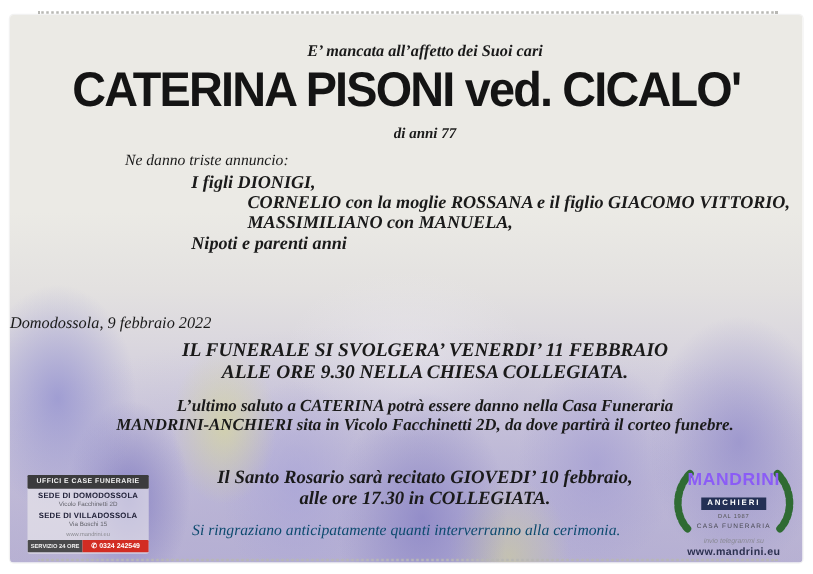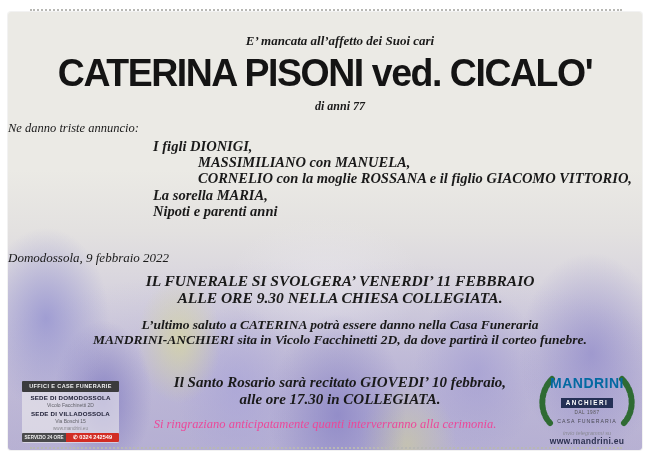--- a/index.html
+++ b/index.html
@@ -37,28 +37,28 @@
   .it{font-style:italic;}
   .b{font-weight:bold;margin-left:30px;}
 
   .intro-line{top:33px;font-size:13px;}
   .deceased{
     top:51px;font-family:"Liberation Sans",sans-serif;font-weight:bold;
     font-size:39px;letter-spacing:-1.5px;white-space:nowrap;
     transform:scaleX(.96);transform-origin:50% 50%;color:#141414;
   }
   .age-line{top:99px;font-size:12px;}
-  .lead-line{top:121px;font-size:12.5px;}
+  .lead-line{top:121px;padding-left:92px;font-size:12.5px;}
   .family{top:138px;padding-left:115px;font-size:14.5px;line-height:16.2px;}
   .family .ind{padding-left:45px;}
   .dateline{top:250px;font-size:13px;}
   .funeral{top:272px;font-size:15.5px;line-height:17px;}
   .farewell{top:317px;font-size:13.5px;line-height:15px;}
   .rosary{top:374px;font-size:15px;line-height:17px;}
-  .thanks{top:417px;font-size:12.5px;color:#ec4899;}
+  .thanks{top:417px;font-size:12.5px;color:#0c4a6e;}
 
   
   .card{
     position:absolute;left:22px;bottom:16px;width:97px;
     font-family:"Liberation Sans",sans-serif;text-align:center;
     background:rgba(244,243,240,.55);border-radius:2px;padding-bottom:1px;
   }
   .card .hdr{background:#3b3b3d;color:#f2f2f2;font-size:5.5px;font-weight:bold;
     letter-spacing:.4px;padding:2.5px 1px;border-radius:1px;}
   .card .office{font-size:6.2px;font-weight:bold;color:#23233a;margin-top:2.5px;letter-spacing:.2px;}
@@ -69,21 +69,21 @@
   .card .bar .tel{flex:1.2;background:#d22c23;color:#fff;font-size:5.6px;padding:1.6px 0;font-weight:bold;}
 
   
   .logo{
     position:absolute;right:12px;bottom:13px;width:102px;text-align:center;
     font-family:"Liberation Sans",sans-serif;
   }
   .wreath{position:relative;width:102px;height:58px;margin:0 auto;}
   .wreath svg{position:absolute;left:0;top:0;}
   .wreath .inner{position:absolute;left:12px;right:12px;top:4px;}
-  .brand{font-size:14px;font-weight:bold;color:#0369a1;letter-spacing:.5px;}
+  .brand{font-size:14px;font-weight:bold;color:#8b5cf6;letter-spacing:.5px;}
   .subbrand{display:inline-block;background:#243055;color:#fff;font-size:6.3px;
     font-weight:bold;letter-spacing:1.5px;padding:1.5px 5px;margin-top:1px;}
   .since{font-size:4.6px;color:#555;margin-top:1px;letter-spacing:.6px;}
   .tagline{font-size:5.2px;color:#4a4a55;letter-spacing:1px;margin-top:2.5px;}
   .logo .note{font-size:5.6px;color:#8a8a95;margin-top:1px;}
   .logo .web{font-size:8.5px;font-weight:bold;color:#2c3150;letter-spacing:.3px;}
 </style>
 </head>
 <body>
 
@@ -92,23 +92,22 @@
 <div class="perf bottom"></div>
 
 <div class="abs center it b intro-line">E’ mancata all’affetto dei Suoi cari</div>
 <div class="abs center deceased">CATERINA PISONI  ved. CICALO'</div>
 <div class="abs center it b age-line">di anni 77</div>
 
 <div class="abs it lead-line">Ne danno triste annuncio:</div>
 
 <div class="abs it b family">
   <div>I figli  DIONIGI,</div>
+  <div class="ind">CORNELIO con la moglie ROSSANA e il figlio GIACOMO VITTORIO,</div>
   <div class="ind">MASSIMILIANO con MANUELA,</div>
-  <div class="ind">CORNELIO con la moglie ROSSANA e il figlio GIACOMO VITTORIO,</div>
-  <div>La sorella MARIA,</div>
   <div>Nipoti e parenti anni</div>
 </div>
 
 <div class="abs it dateline">Domodossola, 9 febbraio 2022</div>
 
 <div class="abs center it b funeral">
   <div>IL FUNERALE SI SVOLGERA’  VENERDI’ 11 FEBBRAIO</div>
   <div>ALLE ORE 9.30 NELLA CHIESA COLLEGIATA.</div>
 </div>
 

